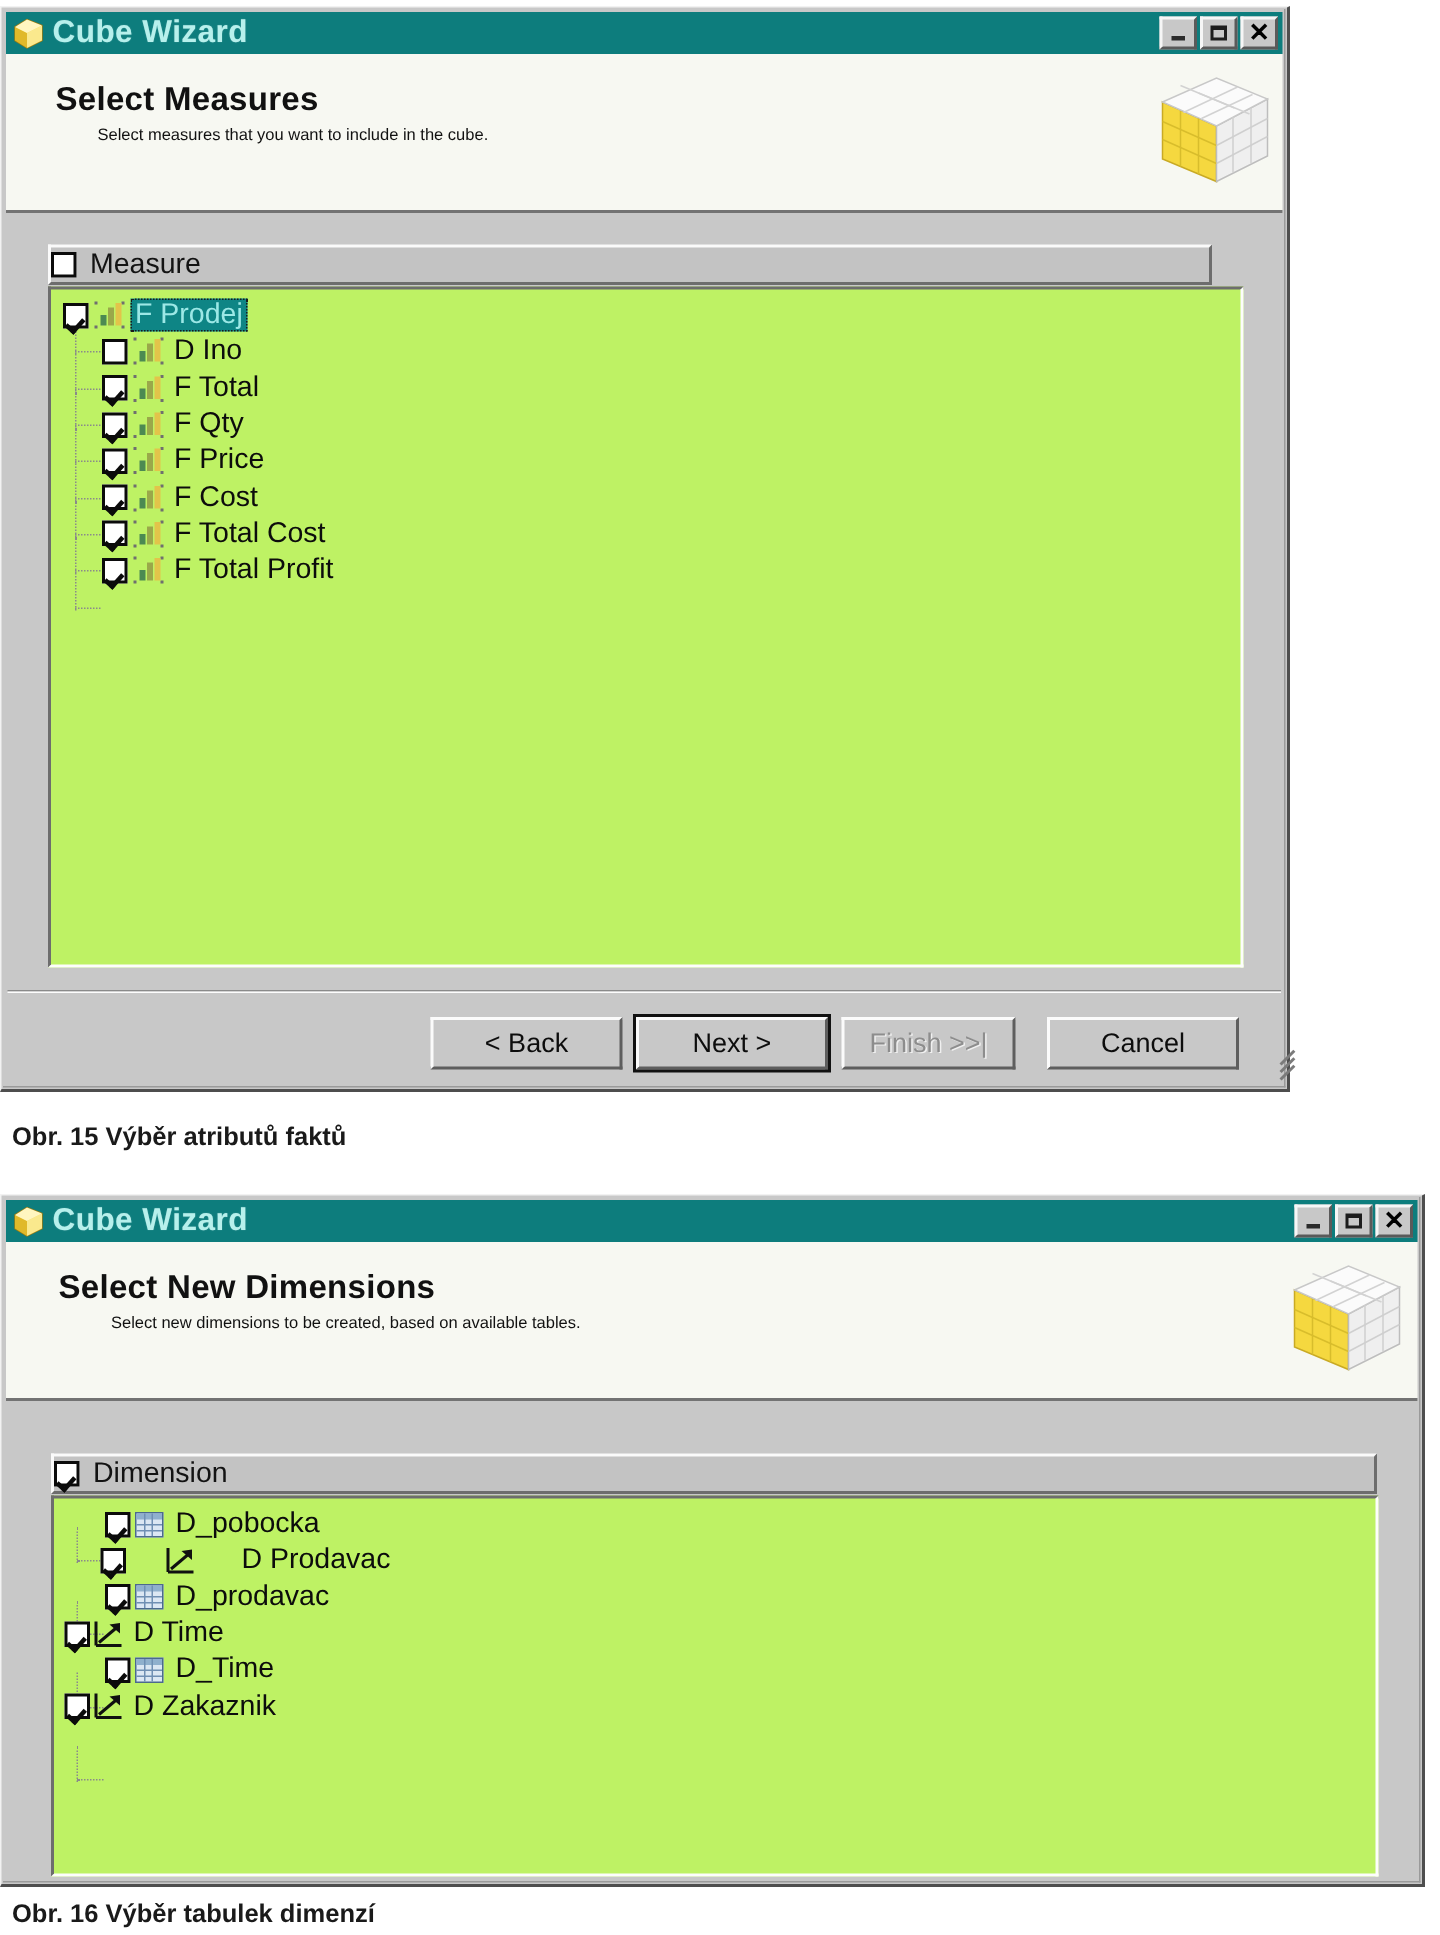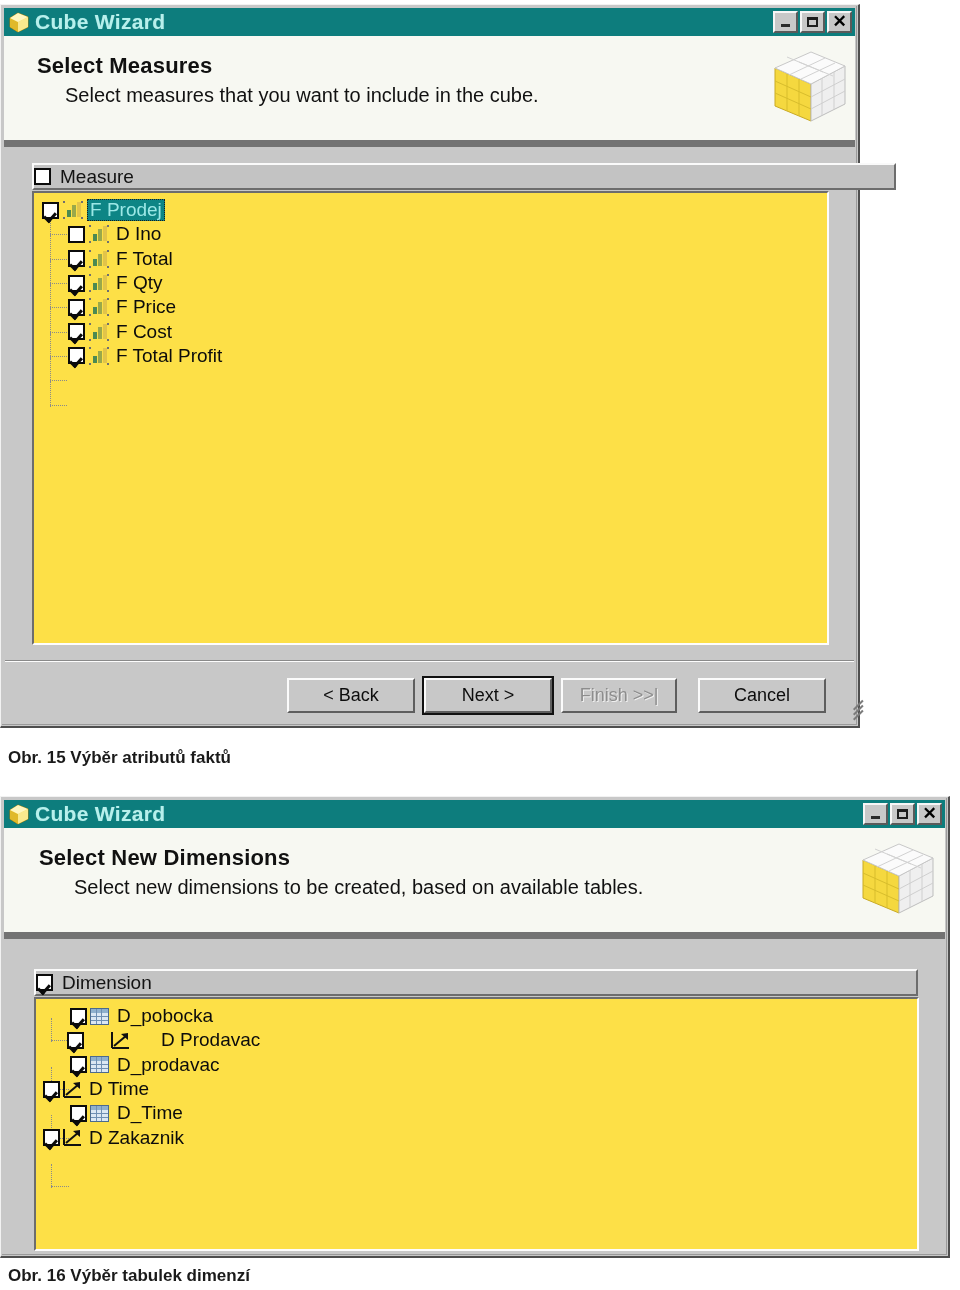--- a/index.html
+++ b/index.html
@@ -24,34 +24,34 @@
        border-top:2px solid #f6f6f6;border-left:2px solid #f6f6f6;
        border-right:2px solid #5a5a5a;border-bottom:2px solid #5a5a5a;
        display:flex;align-items:center;justify-content:center;
        font-size:14px;line-height:1;color:#000;font-weight:bold;}
   .tb-btn .min-bar{width:9px;height:3px;background:#2b2b2b;margin-top:7px;}
   .tb-btn .max-sq{width:11px;height:10px;box-sizing:border-box;border:2px solid #1d1d1d;border-top-width:3px;}
   .tb-btn .cls{font-size:17px;font-family:"Liberation Sans",sans-serif;line-height:14px;}
 
   
   .banner{position:absolute;left:3px;right:3px;background:#f7f8f2;
-          border-bottom:7px solid #737373;}
+          border-bottom:2px solid #737373;}
   .banner .bt{position:absolute;font-family:"Liberation Sans",sans-serif;color:#111;}
   .banner .b-title{font-size:22px;font-weight:bold;letter-spacing:.2px;}
-  .banner .b-sub{font-size:20px;}
+  .banner .b-sub{font-size:11px;}
   .cube{position:absolute;width:84px;height:82px;}
 
   
   .lbl-hdr{position:absolute;background:#c3c3c3;box-sizing:border-box;
         border-top:2px solid #fafafa;border-left:2px solid #fafafa;
         border-right:2px solid #6d6d6d;border-bottom:2px solid #6d6d6d;
         display:flex;align-items:center;}
   .lbl-hdr .htxt{font-size:19px;color:#131313;font-family:"Liberation Sans",sans-serif;}
 
-  .listbox{position:absolute;background:#fde047;box-sizing:border-box;
+  .listbox{position:absolute;background:#bef264;box-sizing:border-box;
         border-top:2px solid #6d6d6d;border-left:2px solid #6d6d6d;
         border-right:2px solid #fdfdfd;border-bottom:2px solid #fdfdfd;
         overflow:hidden;text-align:center;}
   .tree{position:absolute;left:0;top:0;right:0;}
   .row{position:relative;height:24.3px;display:flex;align-items:center;white-space:nowrap;}
   .row .ind{flex:0 0 auto;}
   .row .lbl{font-size:19px;color:#0c0c0c;font-family:"Liberation Sans",sans-serif;padding:0 3px;line-height:22px;}
   .row .lbl.sel{background:#0e8585;color:#9ce8e6;outline:1px dotted #1b1b1b;outline-offset:-1px;}
 
   
@@ -150,21 +150,21 @@
           <g stroke="#d2d2d2" stroke-width="1" fill="none">
             <line x1="20" y1="11" x2="56" y2="26"></line>
               <line x1="32" y1="16" x2="66" y2="30"></line>
             <line x1="22" y1="29" x2="58" y2="12"></line>
               <line x1="34" y1="33" x2="68" y2="17"></line>
           </g>
         </svg>
       </div>
     </div>
 
-    <div class="lbl-hdr" style="left:31px;top:158px;width:864px;height:27px;">
+    <div class="lbl-hdr" style="left:31px;top:158px;width:776px;height:27px;">
       <span class="chk" id="f1-hdr-chk"></span>
       <span class="htxt" style="margin-left:9px;">Measure</span>
     </div>
 
     <div class="listbox" style="left:31px;top:186px;width:797px;height:454px;">
       <div class="tree" id="f1-tree" style="padding-top: 5px;">
           <div style="position: absolute; inset: 5px 0px 0px; pointer-events: none;">
             <div class="conn-h" style="left: 16px; top: 36.45px; width: 17px;"></div>
             <div class="conn" style="left: 16px; top: 14.15px; height: 24.3px;"></div>
             <div class="conn-h" style="left: 16px; top: 60.75px; width: 17px;"></div>
@@ -257,20 +257,32 @@
           <div class="row" style="top: 0px;">
             <span class="ind" style="width: 34px; height: 1px;"></span>
             <span class="chk on"></span>
             <span class="ic">
               <span class="br" style="left:0;"></span>
               <span class="br" style="right:0;"></span>
               <span class="bar" style="left:4px;height:7px;background:#4c8a52;"></span>
               <span class="bar" style="left:9px;height:12px;background:#9aa84a;"></span>
               <span class="bar" style="left:14px;height:15px;background:#e2c44a;"></span>
             </span>
+            <span class="lbl">F Total Cost</span>
+          </div>
+          <div class="row" style="top: 0px;">
+            <span class="ind" style="width: 34px; height: 1px;"></span>
+            <span class="chk on"></span>
+            <span class="ic">
+              <span class="br" style="left:0;"></span>
+              <span class="br" style="right:0;"></span>
+              <span class="bar" style="left:4px;height:7px;background:#4c8a52;"></span>
+              <span class="bar" style="left:9px;height:12px;background:#9aa84a;"></span>
+              <span class="bar" style="left:14px;height:15px;background:#e2c44a;"></span>
+            </span>
             <span class="lbl">F Total Profit</span>
           </div>
         </div>
     </div>
 
     <div class="sep" style="left:4px;top:655px;width:849px;"></div>
 
     <div class="btnrow" style="left:0;top:0;width:860px;height:724px;">
       <div class="btn" style="left:286px;top:673px;width:128px;height:35px;">
         <span>&lt; Back</span>

